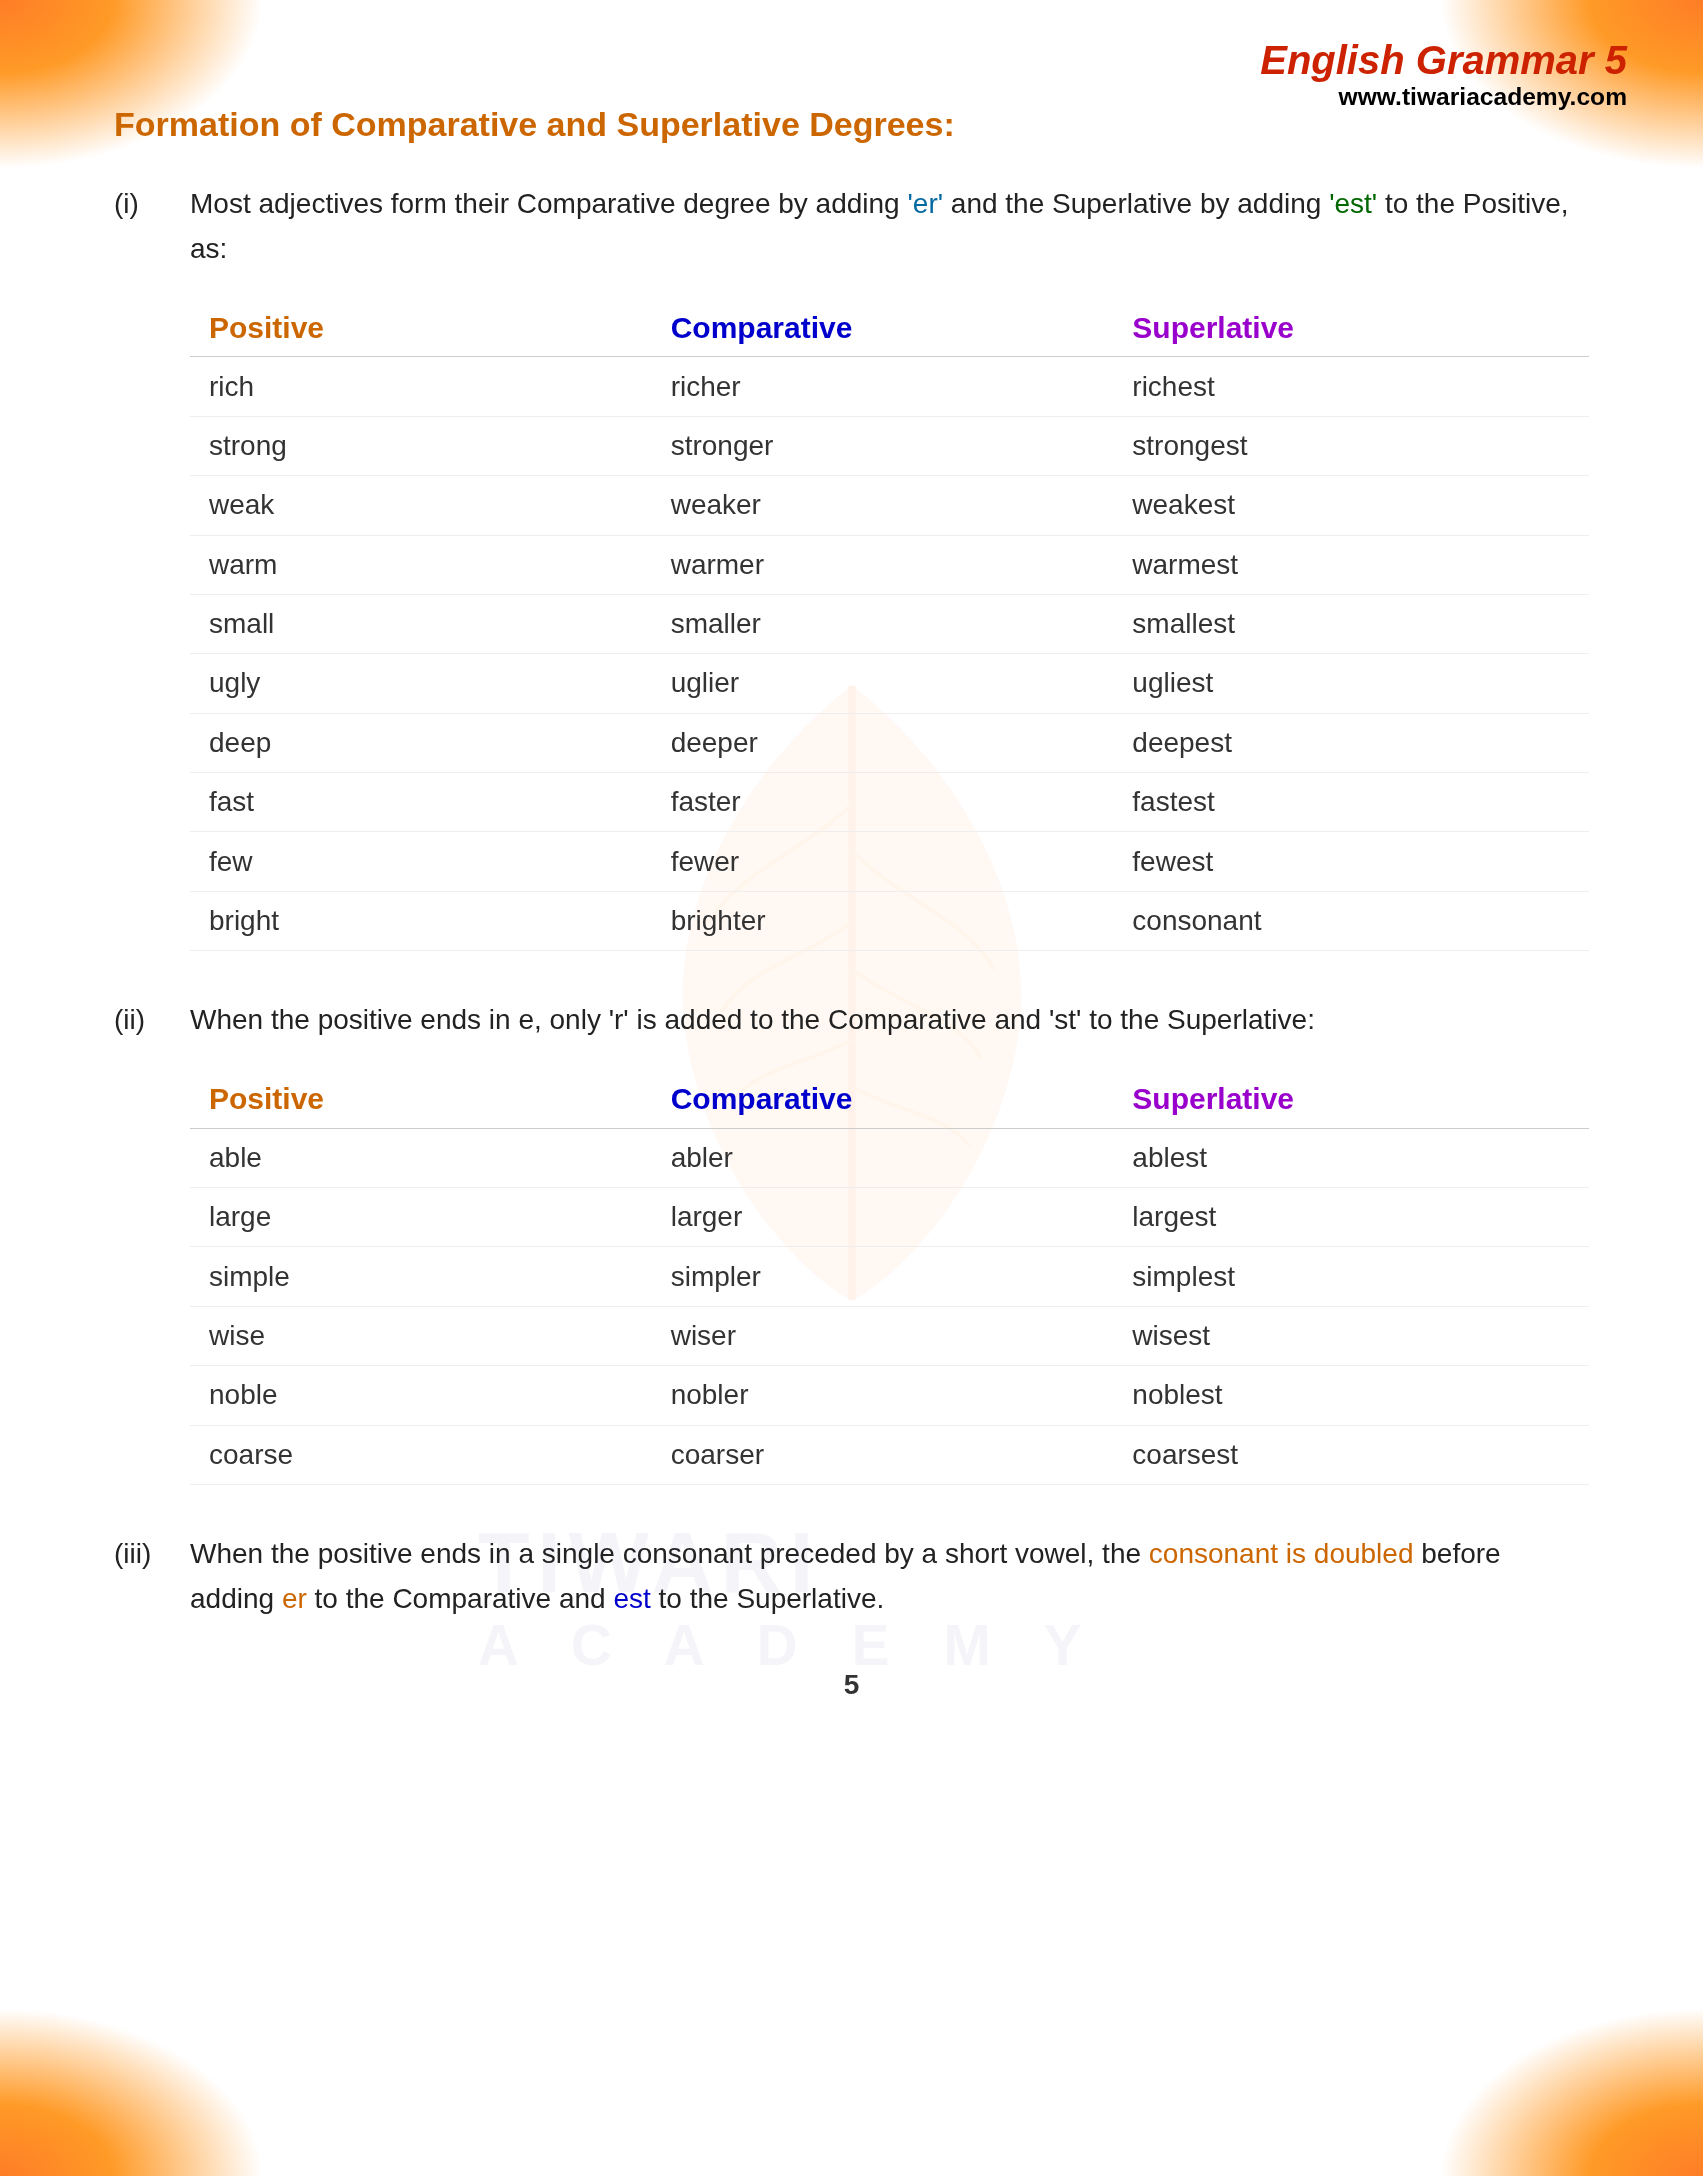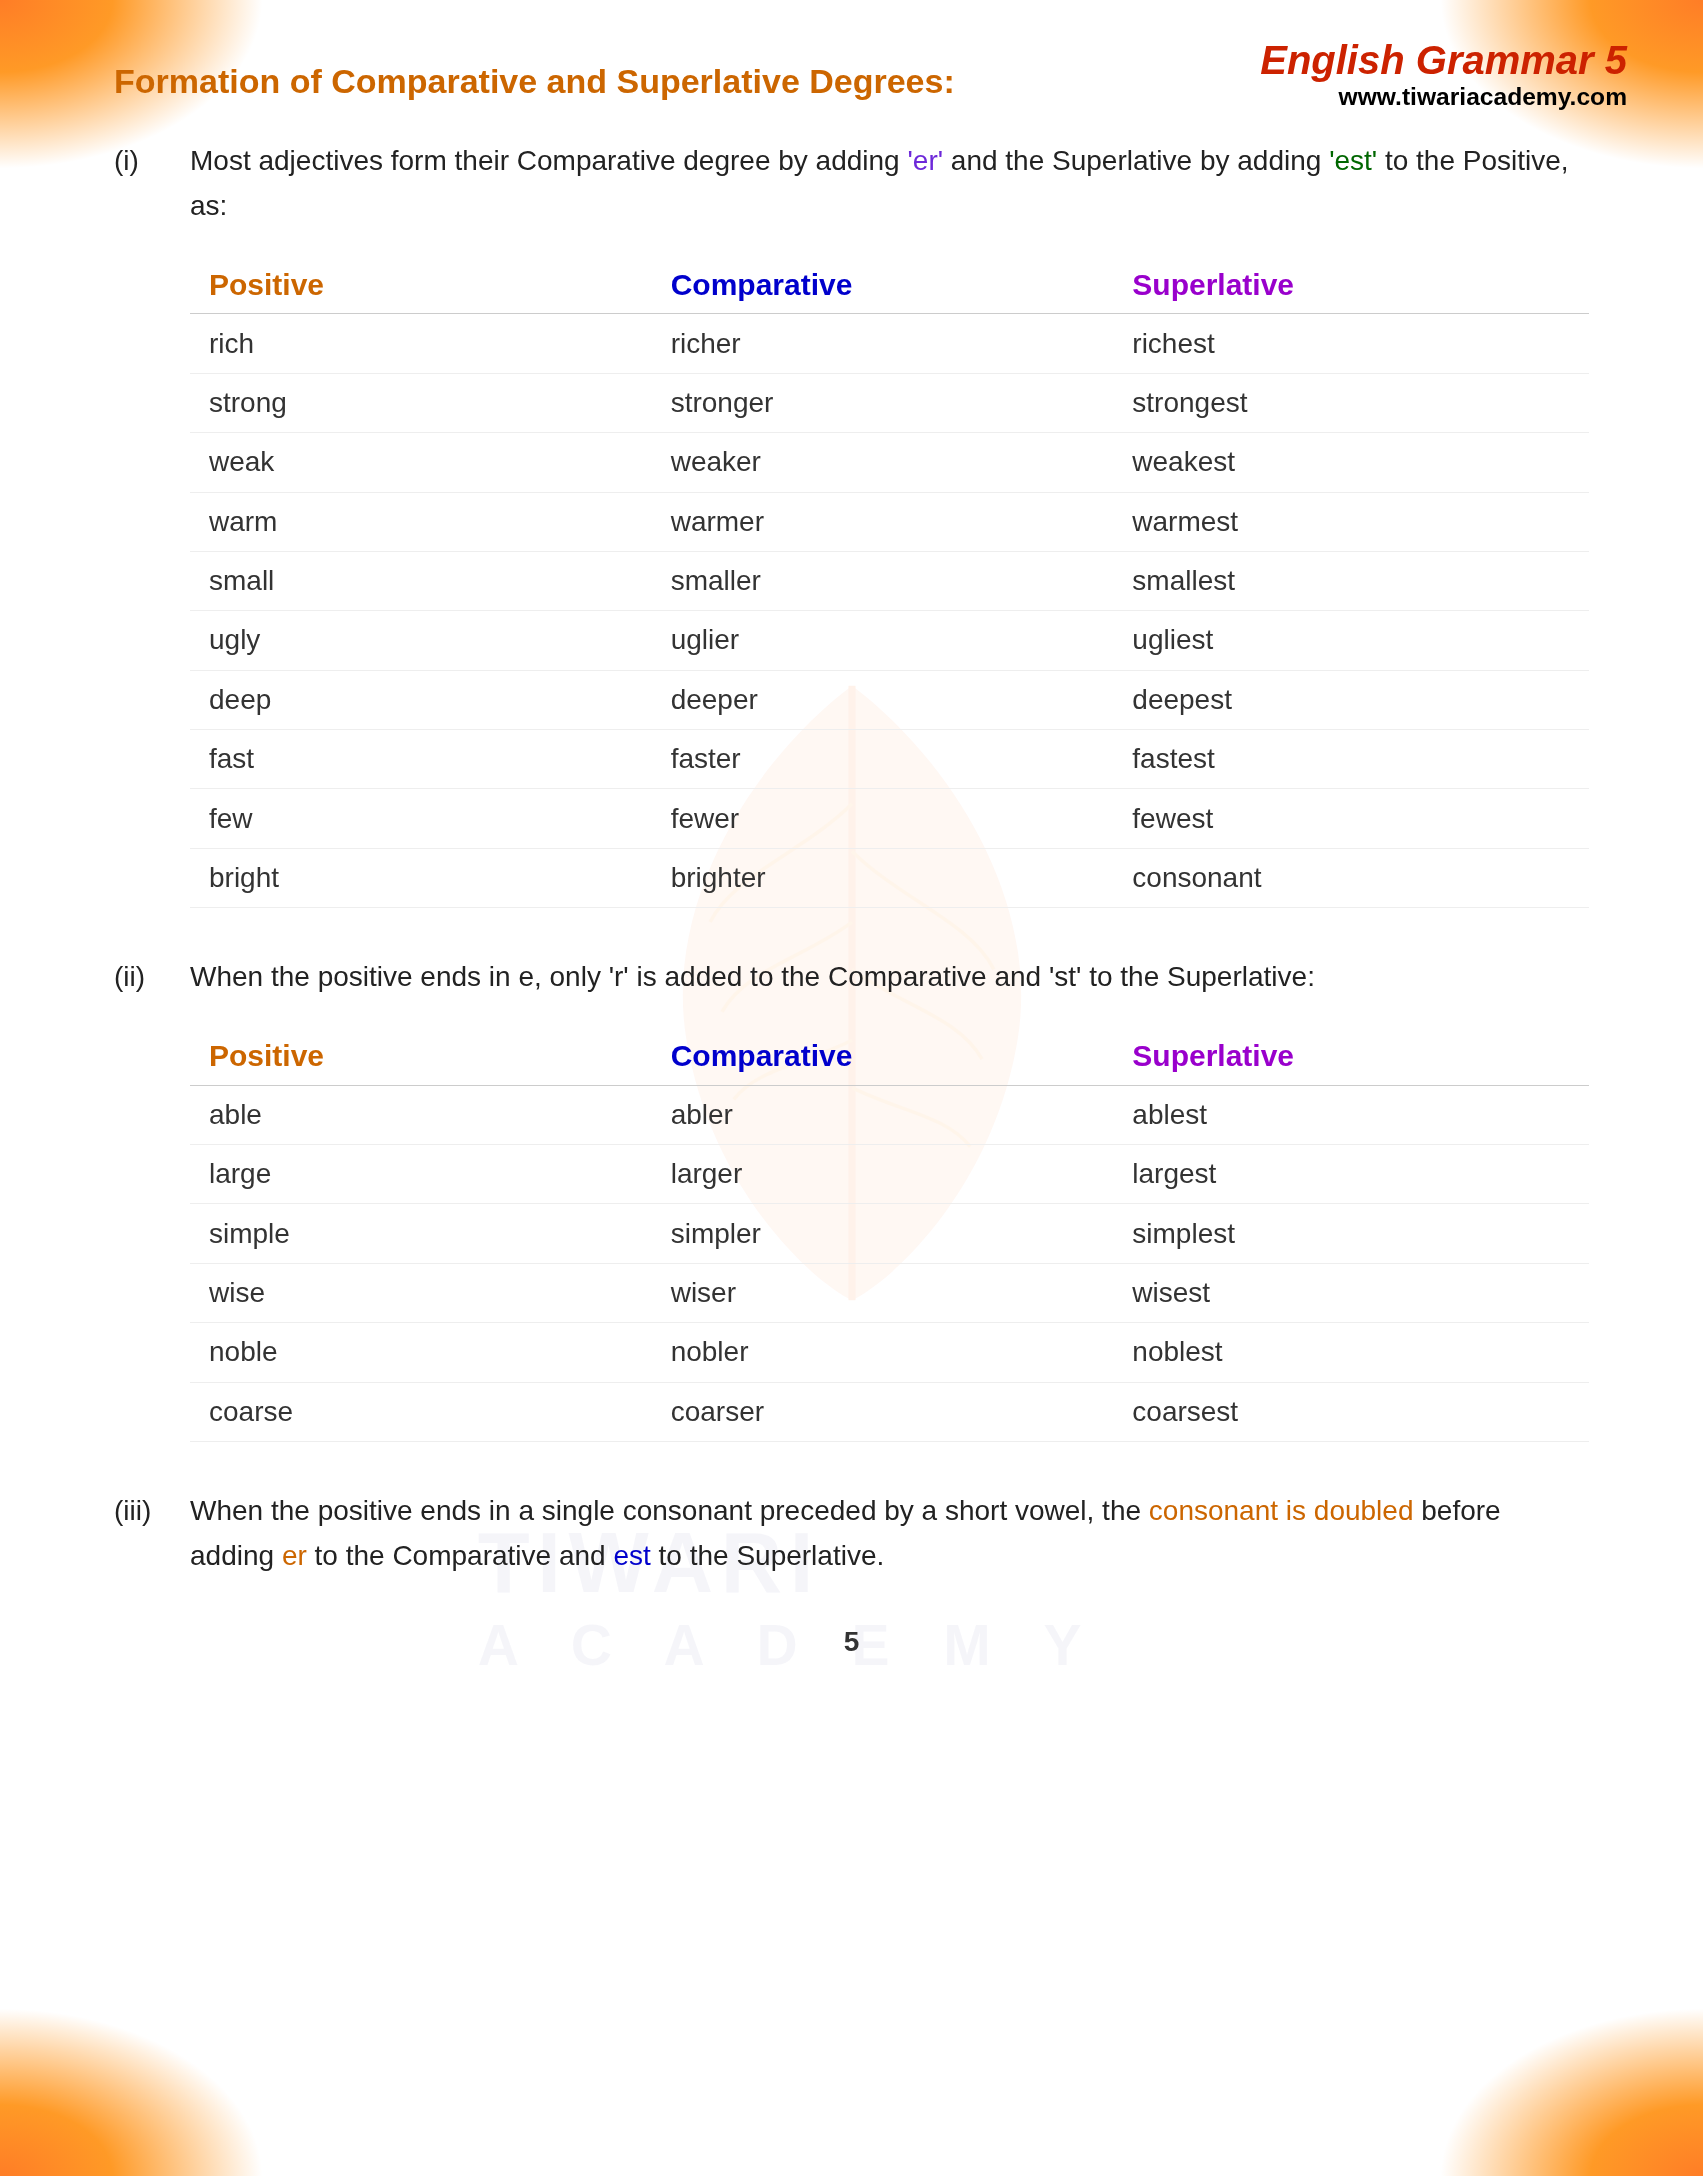--- a/index.html
+++ b/index.html
@@ -61,21 +61,21 @@
       font-style: italic;
     }
 
     .header-website {
       font-size: 24.6px;
       color: #000000;
       font-weight: bold;
     }
 
     .content {
-      padding: 62px 114px 95px 114px;
+      padding: 105px 114px 95px 114px;
       position: relative;
       z-index: 1;
     }
 
     .section-heading {
       font-size: 34px;
       font-weight: bold;
       color: #cc6600;
       margin-bottom: 38px;
     }
@@ -92,21 +92,21 @@
       padding-left: 76px;
       position: relative;
     }
 
     .rule-label {
       position: absolute;
       left: 0;
     }
 
     .highlight-red {
-      color: #6d28d9;
+      color: #0369a1;
     }
 
     .highlight-green {
       color: #006600;
       margin-top: 48px;
     }
 
     .highlight-orange {
       color: #cc6600;
     }

